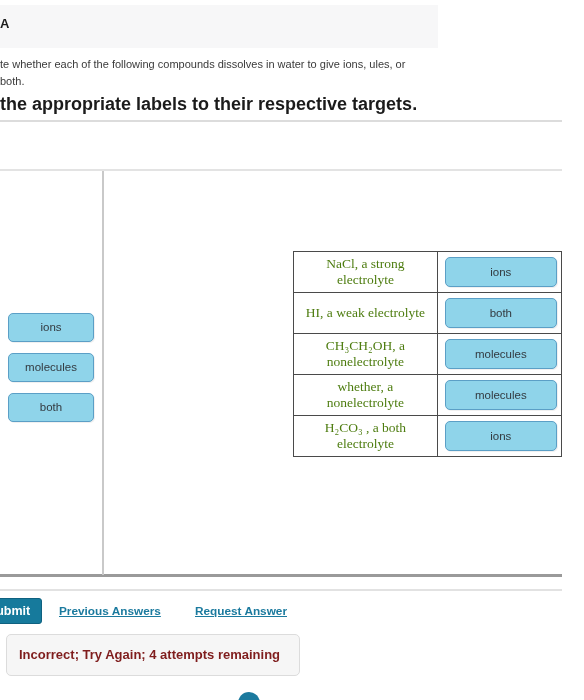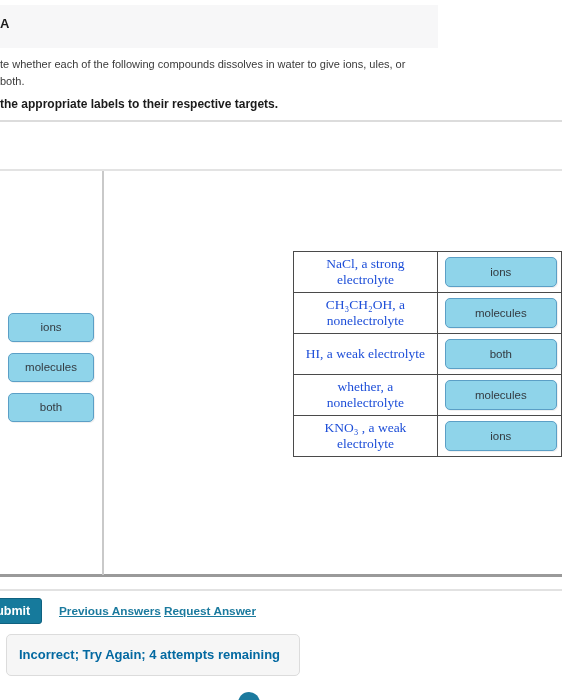--- a/index.html
+++ b/index.html
@@ -52,21 +52,21 @@
     width: 430px;
     font-size: 11px;
     line-height: 17px;
     color: #3a3a3a;
   }
   .instruction {
     position: absolute;
     left: 0;
     top: 96px;
     width: 430px;
-    font-size: 12px;
+    font-size: 18px;
     font-weight: bold;
     line-height: 17px;
     color: #1b1b1b;
   }
 
   .rule-top {
     position: absolute;
     left: 0;
     top: 120px;
     width: 562px;
@@ -130,21 +130,21 @@
     border: 1px solid #4a4a4a;
     padding: 0;
     vertical-align: middle;
   }
   .cell-term {
     width: 197px;
     height: 40px;
     text-align: center;
     font-family: "Liberation Serif", serif;
     font-size: 13.5px;
-    color: #1d4ed8;
+    color: #4d7c0f;
     padding: 0 4px !important;
     box-sizing: border-box;
   }
   .cell-target {
     width: 120px;
     height: 40px;
     padding: 0 0 0 7px !important;
     background: #ffffff;
   }
   .target-chip {
@@ -194,35 +194,35 @@
     position: absolute;
     top: 604px;
     font-size: 11.8px;
     font-weight: bold;
     color: #1b7a9e;
     text-decoration: underline;
     cursor: pointer;
     white-space: nowrap;
   }
   .foot-link.prev { left: 59px; }
-  .foot-link.req  { left: 156px; padding-left: 8px; }
+  .foot-link.req  { left: 187px; padding-left: 8px; }
 
   .feedback {
     position: absolute;
     left: 6px;
     top: 634px;
     width: 294px;
     height: 42px;
     box-sizing: border-box;
     background: #f6f6f6;
     border: 1px solid #dcdcdc;
     border-radius: 5px;
     font-size: 13px;
     font-weight: bold;
-    color: #0369a1;
+    color: #7f1d1d;
     line-height: 40px;
     padding-left: 12px;
     white-space: nowrap;
   }
 
   .bottom-dot {
     position: absolute;
     left: 238px;
     top: 692px;
     width: 22px;
@@ -254,39 +254,39 @@
 
   <table class="match-table">
     <tbody>
       <tr>
         <td class="cell-term"><span>NaCl, a strong electrolyte</span></td>
         <td class="cell-target">
             <div class="target-chip">ions</div>
           </td>
       </tr>
       <tr>
+        <td class="cell-term"><span>HI, a weak electrolyte</span></td>
+        <td class="cell-target">
+            <div class="target-chip">both</div>
+          </td>
+      </tr>
+      <tr>
         <td class="cell-term"><span>CH₃CH₂OH, a nonelectrolyte</span></td>
         <td class="cell-target">
             <div class="target-chip">molecules</div>
           </td>
       </tr>
       <tr>
-        <td class="cell-term"><span>HI, a weak electrolyte</span></td>
-        <td class="cell-target">
-            <div class="target-chip">both</div>
-          </td>
-      </tr>
-      <tr>
         <td class="cell-term"><span>whether, a nonelectrolyte</span></td>
         <td class="cell-target">
             <div class="target-chip">molecules</div>
           </td>
       </tr>
       <tr>
-        <td class="cell-term"><span>KNO₃ , a weak electrolyte</span></td>
+        <td class="cell-term"><span>H₂CO₃ , a both electrolyte</span></td>
         <td class="cell-target">
             <div class="target-chip">ions</div>
           </td>
       </tr>
     </tbody>
   </table>
 
   <div class="rule-footer"></div>
   <button class="submit-btn">Submit</button>
   <a class="foot-link prev">Previous Answers</a>

